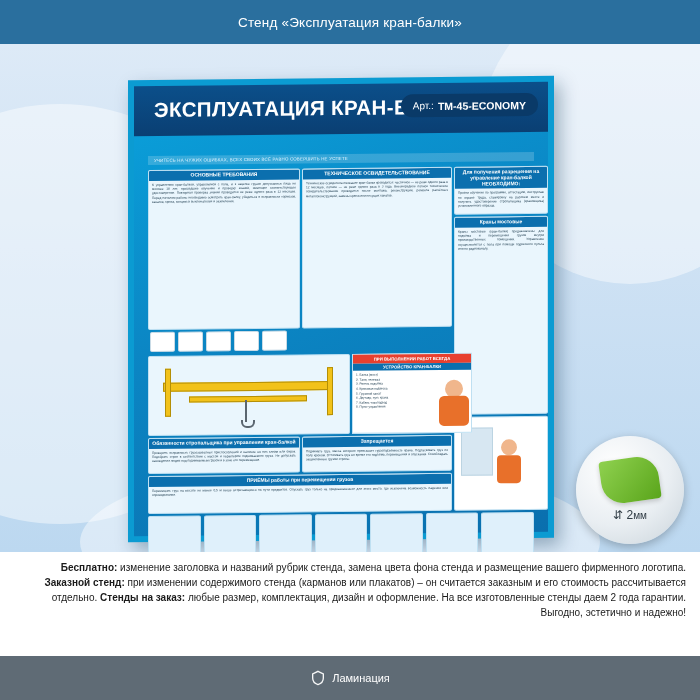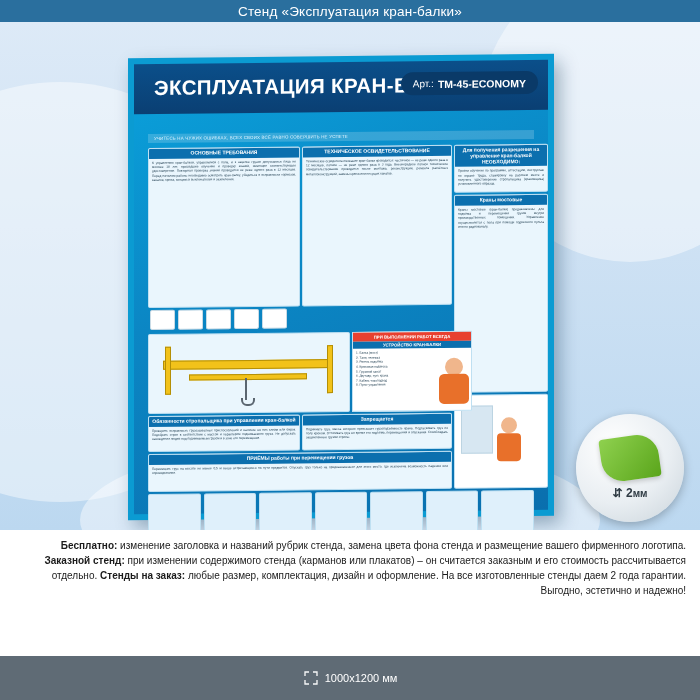--- a/index.html
+++ b/index.html
@@ -1,19 +1,19 @@
 <!DOCTYPE html>
 <html><head>
 <meta charset="utf-8">
 <style>
   html,body{margin:0;padding:0;}
   body{width:700px;height:700px;background:#ffffff;font-family:"Liberation Sans",sans-serif;overflow:hidden;}
 
   
-  .top-bar{height:22px;background:#2a6f9e;color:#fff;display:flex;align-items:center;justify-content:center;}
+  .top-bar{height:44px;background:#2a6f9e;color:#fff;display:flex;align-items:center;justify-content:center;}
   .top-bar .title{font-size:13.5px;letter-spacing:.2px;}
 
   
   .preview{position:relative;height:508px;background:linear-gradient(180deg,#ddeaf7 0%,#cfe2f4 40%,#bcd8f0 100%);overflow:hidden;}
   .preview .bg-swoosh{position:absolute;border-radius:50%;background:rgba(255,255,255,.45);}
   .sw1{width:420px;height:420px;left:-150px;top:60px;}
   .sw2{width:300px;height:300px;right:-80px;top:-60px;background:rgba(255,255,255,.3);}
   .sw3{width:520px;height:160px;left:80px;bottom:-70px;background:rgba(255,255,255,.25);}
 
   
@@ -52,21 +52,21 @@
 
   .thumbs{position:absolute;left:14px;top:430px;right:14px;height:42px;display:flex;gap:3px;}
   .thumb{flex:1;background:#dff0fb;border:1px solid #bfe0f2;border-radius:2px;}
 
   
   .badge{position:absolute;right:16px;bottom:8px;width:108px;height:108px;border-radius:50%;
          background:radial-gradient(circle at 35% 30%,#ffffff 0%,#e9eef2 55%,#c9d3da 100%);
          box-shadow:0 3px 10px rgba(0,0,0,.25);display:flex;align-items:center;justify-content:center;}
   .badge-leaf{width:58px;height:44px;background:linear-gradient(135deg,#8fd14f,#5aa51b);border-radius:4px 22px 4px 22px;
               transform:rotate(-8deg);position:relative;top:-10px;box-shadow:0 2px 5px rgba(0,0,0,.2);}
-  .badge-label{position:absolute;bottom:22px;left:0;right:0;text-align:center;font-size:12px;font-weight:bold;color:#2f3b44;}
+  .badge-label{position:absolute;bottom:22px;left:0;right:0;text-align:center;font-size:12px;font-weight:normal;color:#2f3b44;}
   .badge-label .cal{font-size:10px;}
 
   
   .desc{padding:8px 14px 6px 14px;font-size:10px;line-height:1.5;color:#1b1b1b;text-align:right;}
   .desc b{font-weight:bold;}
 
   
   .footer{position:absolute;left:0;bottom:0;width:700px;height:44px;background:#5f6b75;display:flex;align-items:center;}
   .fitem{flex:1;display:flex;align-items:center;justify-content:center;gap:6px;color:#fff;font-size:11px;}
   .ficon{width:16px;height:16px;display:inline-block;opacity:.95;}
@@ -190,18 +190,18 @@
 </div>
 
 <div class="desc">
   <b>Бесплатно:</b><span> изменение заголовка и названий рубрик стенда, замена цвета фона стенда и размещение вашего фирменного логотипа. </span><b>Заказной стенд:</b><span> при изменении содержимого стенда (карманов или плакатов) – он считается заказным и его стоимость рассчитывается отдельно. </span><b>Стенды на заказ:</b><span> любые размер, комплектация, дизайн и оформление. На все изготовленные стенды даем 2 года гарантии. Выгодно, эстетично и надежно!</span>
 </div>
 
 <div class="footer">
   <div class="fitem">
     <span class="ficon">
       <svg viewBox="0 0 24 24" width="16" height="16" fill="none" stroke="#fff" stroke-width="2">
-          <path d="M3 9V3h6M21 9V3h-6M3 15v6h6M21 15v6h-6"></path>
+          <path d="M12 2l8 4v6c0 5-3.5 8.5-8 10-4.5-1.5-8-5-8-10V6l8-4z"></path>
         </svg>
     </span>
-    <span>1000x1200 мм</span>
+    <span>Ламинация</span>
   </div>
 </div>
 
 </body></html>

